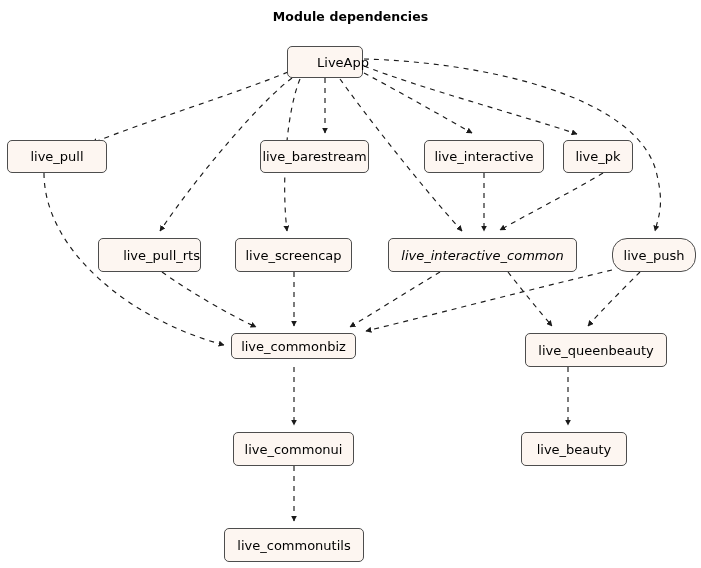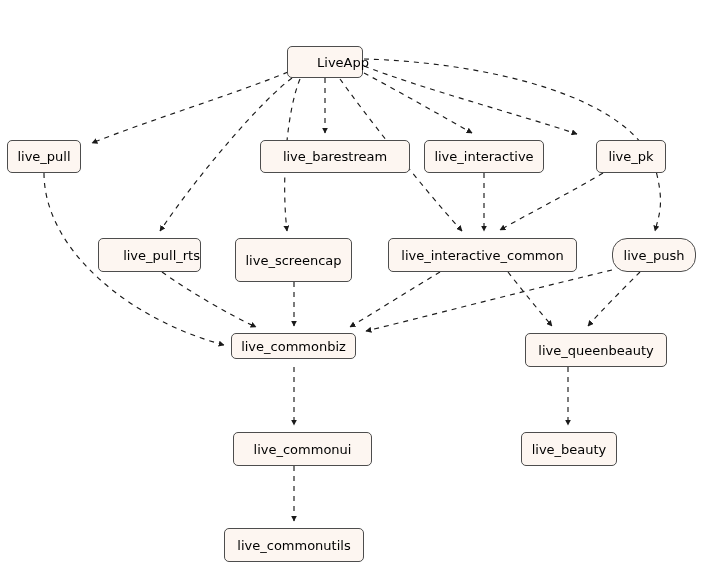--- a/index.html
+++ b/index.html
@@ -50,20 +50,21 @@
     font-family: "DejaVu Sans", sans-serif;
     white-space: nowrap;
     z-index: 2;
   }
 </style>
 </head>
 <body>
 
 <div id="canvas">
 
+  <div id="graph-title">Module dependencies</div>
 
   <svg id="edge-layer" viewBox="0 0 701 568" xmlns="http://www.w3.org/2000/svg">
     <defs>
       <marker id="arrow" viewBox="0 0 10 10" refX="9" refY="5" markerWidth="5.2" markerHeight="5.2" orient="auto-start-reverse">
         <path d="M 0 0 L 10 5 L 0 10 z" fill="#1a1a1a"></path>
       </marker>
     </defs>
     <g id="edges">
         <path d="M 288,72 C 240,92 150,120 92,143" fill="none" stroke="#1a1a1a" stroke-width="1.15" stroke-dasharray="5,5" marker-end="url(#arrow)"></path>
         <path d="M 325,78 L 325,133" fill="none" stroke="#1a1a1a" stroke-width="1.15" stroke-dasharray="5,5" marker-end="url(#arrow)"></path>
@@ -85,54 +86,54 @@
         <path d="M 294,367 L 294,425" fill="none" stroke="#1a1a1a" stroke-width="1.15" stroke-dasharray="5,5" marker-end="url(#arrow)"></path>
         <path d="M 568,367 L 568,425" fill="none" stroke="#1a1a1a" stroke-width="1.15" stroke-dasharray="5,5" marker-end="url(#arrow)"></path>
         <path d="M 294,466 L 294,521" fill="none" stroke="#1a1a1a" stroke-width="1.15" stroke-dasharray="5,5" marker-end="url(#arrow)"></path>
       </g>
   </svg>
 
   <div id="nodes">
       <div class="node" style="left: 287px; top: 46px; width: 76px; height: 32px; padding-left: 36px;">
         <span>LiveApp</span>
       </div>
-      <div class="node" style="left: 7px; top: 140px; width: 74px; height: 33px;">
+      <div class="node" style="left: 7px; top: 140px; width: 100px; height: 33px;">
         <span>live_pull</span>
       </div>
-      <div class="node" style="left: 260px; top: 140px; width: 150px; height: 33px;">
+      <div class="node" style="left: 260px; top: 140px; width: 109px; height: 33px;">
         <span>live_barestream</span>
       </div>
       <div class="node" style="left: 424px; top: 140px; width: 120px; height: 33px;">
         <span>live_interactive</span>
       </div>
-      <div class="node" style="left: 596px; top: 140px; width: 70px; height: 33px;">
+      <div class="node" style="left: 563px; top: 140px; width: 70px; height: 33px;">
         <span>live_pk</span>
       </div>
       <div class="node" style="left: 98px; top: 238px; width: 103px; height: 34px; justify-content: flex-end;">
         <span>live_pull_rts</span>
       </div>
-      <div class="node" style="left: 235px; top: 238px; width: 117px; height: 44px;">
+      <div class="node" style="left: 235px; top: 238px; width: 117px; height: 34px;">
         <span>live_screencap</span>
       </div>
-      <div class="node" style="left: 388px; top: 238px; width: 189px; height: 34px;">
+      <div class="node" style="left: 388px; top: 238px; width: 189px; height: 34px; font-style: italic;">
         <span>live_interactive_common</span>
       </div>
       <div class="node" style="left: 612px; top: 238px; width: 84px; height: 34px; border-radius: 15px;">
         <span>live_push</span>
       </div>
       <div class="node" style="left: 231px; top: 333px; width: 125px; height: 26px;">
         <span>live_commonbiz</span>
       </div>
       <div class="node" style="left: 497px; top: 333px; width: 142px; height: 34px; margin-left: 28px;">
         <span>live_queenbeauty</span>
       </div>
-      <div class="node" style="left: 233px; top: 432px; width: 139px; height: 34px;">
+      <div class="node" style="left: 233px; top: 432px; width: 121px; height: 34px;">
         <span>live_commonui</span>
       </div>
-      <div class="node" style="left: 521px; top: 432px; width: 96px; height: 34px;">
+      <div class="node" style="left: 521px; top: 432px; width: 106px; height: 34px;">
         <span>live_beauty</span>
       </div>
       <div class="node" style="left: 224px; top: 528px; width: 140px; height: 34px; text-align: center;">
         <span>live_commonutils</span>
       </div>
     </div>
 
 </div>
 
 </body></html>

